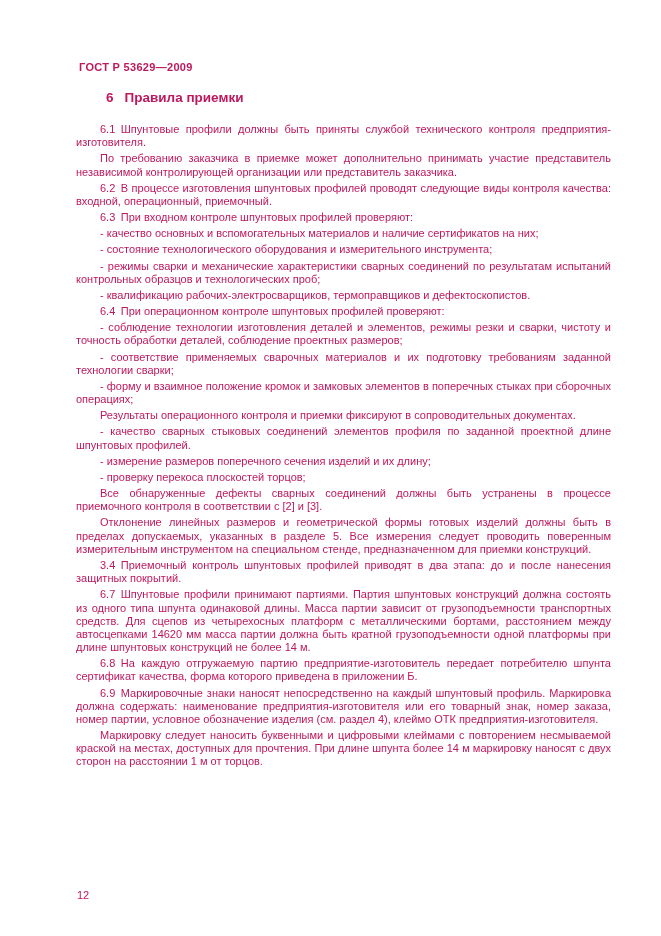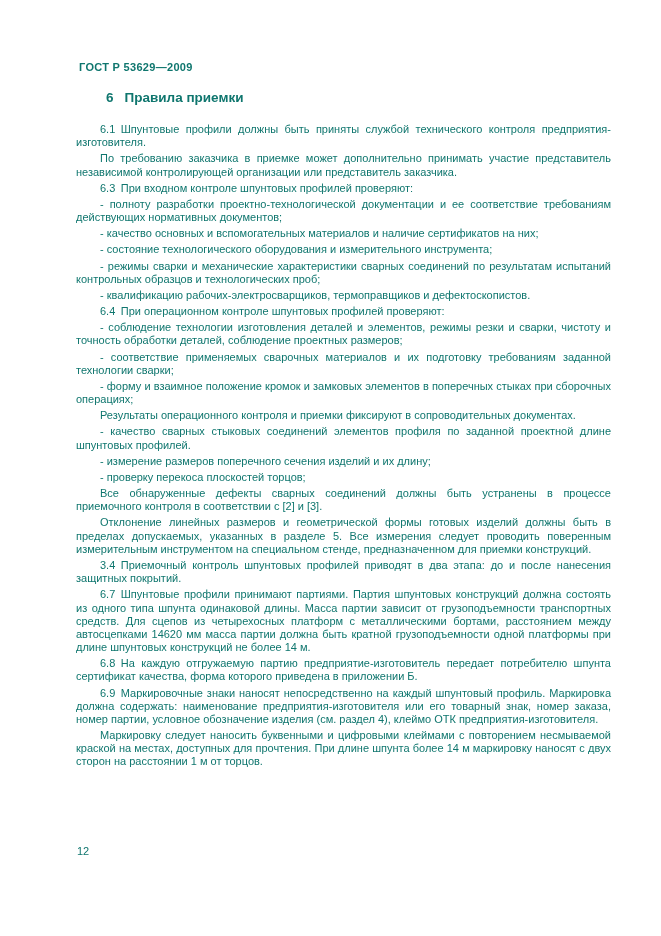--- a/index.html
+++ b/index.html
@@ -6,21 +6,21 @@
   html, body {
     margin: 0;
     padding: 0;
     background: #ffffff;
   }
   .page {
     position: relative;
     width: 661px;
     height: 936px;
     background: #ffffff;
-    color: #0f766e;
+    color: #be185d;
     font-family: "Liberation Sans", "DejaVu Sans", sans-serif;
     overflow: hidden;
   }
   .running-header {
     position: absolute;
     left: 79px;
     top: 61px;
     font-size: 11px;
     font-weight: 700;
     letter-spacing: 0.3px;
@@ -47,41 +47,41 @@
     text-align: justify;
   }
   .body-text p {
     margin: 3px;
     padding: 0;
     text-indent: 24px;
   }
   .page-number {
     position: absolute;
     left: 77px;
-    top: 845px;
+    top: 889px;
     font-size: 11px;
   }
 </style>
 </head>
 <body>
 
 <div class="page">
 
   <div class="running-header">ГОСТ Р 53629—2009</div>
 
   <h1 class="section-title">
     <span>6</span>
     <span>Правила приемки</span>
   </h1>
 
   <div class="body-text">
     <p>6.1 Шпунтовые профили должны быть приняты службой технического контроля предприятия-изготовителя.</p>
     <p>По требованию заказчика в приемке может дополнительно принимать участие представитель независимой контролирующей организации или представитель заказчика.</p>
+    <p>6.2 В процессе изготовления шпунтовых профилей проводят следующие виды контроля качества: входной, операционный, приемочный.</p>
     <p>6.3 При входном контроле шпунтовых профилей проверяют:</p>
-    <p>- полноту разработки проектно-технологической документации и ее соответствие требованиям действующих нормативных документов;</p>
     <p>- качество основных и вспомогательных материалов и наличие сертификатов на них;</p>
     <p>- состояние технологического оборудования и измерительного инструмента;</p>
     <p>- режимы сварки и механические характеристики сварных соединений по результатам испытаний контрольных образцов и технологических проб;</p>
     <p>- квалификацию рабочих-электросварщиков, термоправщиков и дефектоскопистов.</p>
     <p>6.4 При операционном контроле шпунтовых профилей проверяют:</p>
     <p>- соблюдение технологии изготовления деталей и элементов, режимы резки и сварки, чистоту и точность обработки деталей, соблюдение проектных размеров;</p>
     <p>- соответствие применяемых сварочных материалов и их подготовку требованиям заданной технологии сварки;</p>
     <p>- форму и взаимное положение кромок и замковых элементов в поперечных стыках при сборочных операциях;</p>
     <p>Результаты операционного контроля и приемки фиксируют в сопроводительных документах.</p>
     <p>- качество сварных стыковых соединений элементов профиля по заданной проектной длине шпунтовых профилей.</p>

